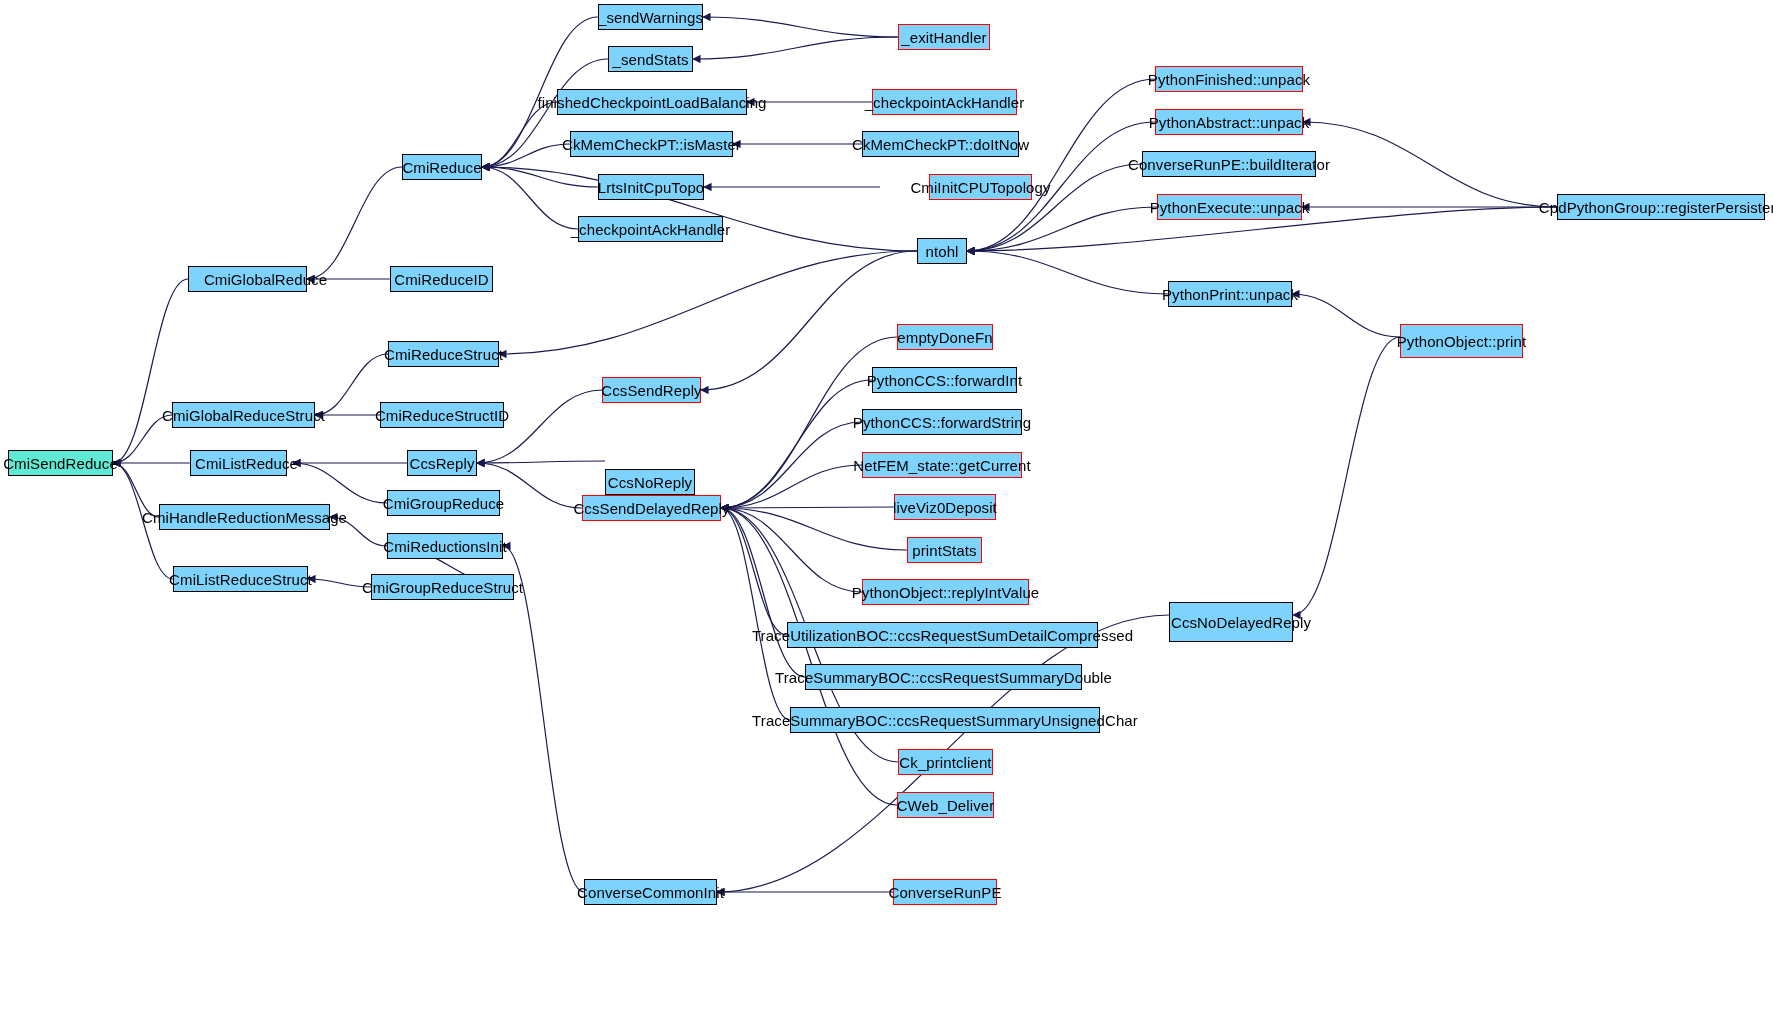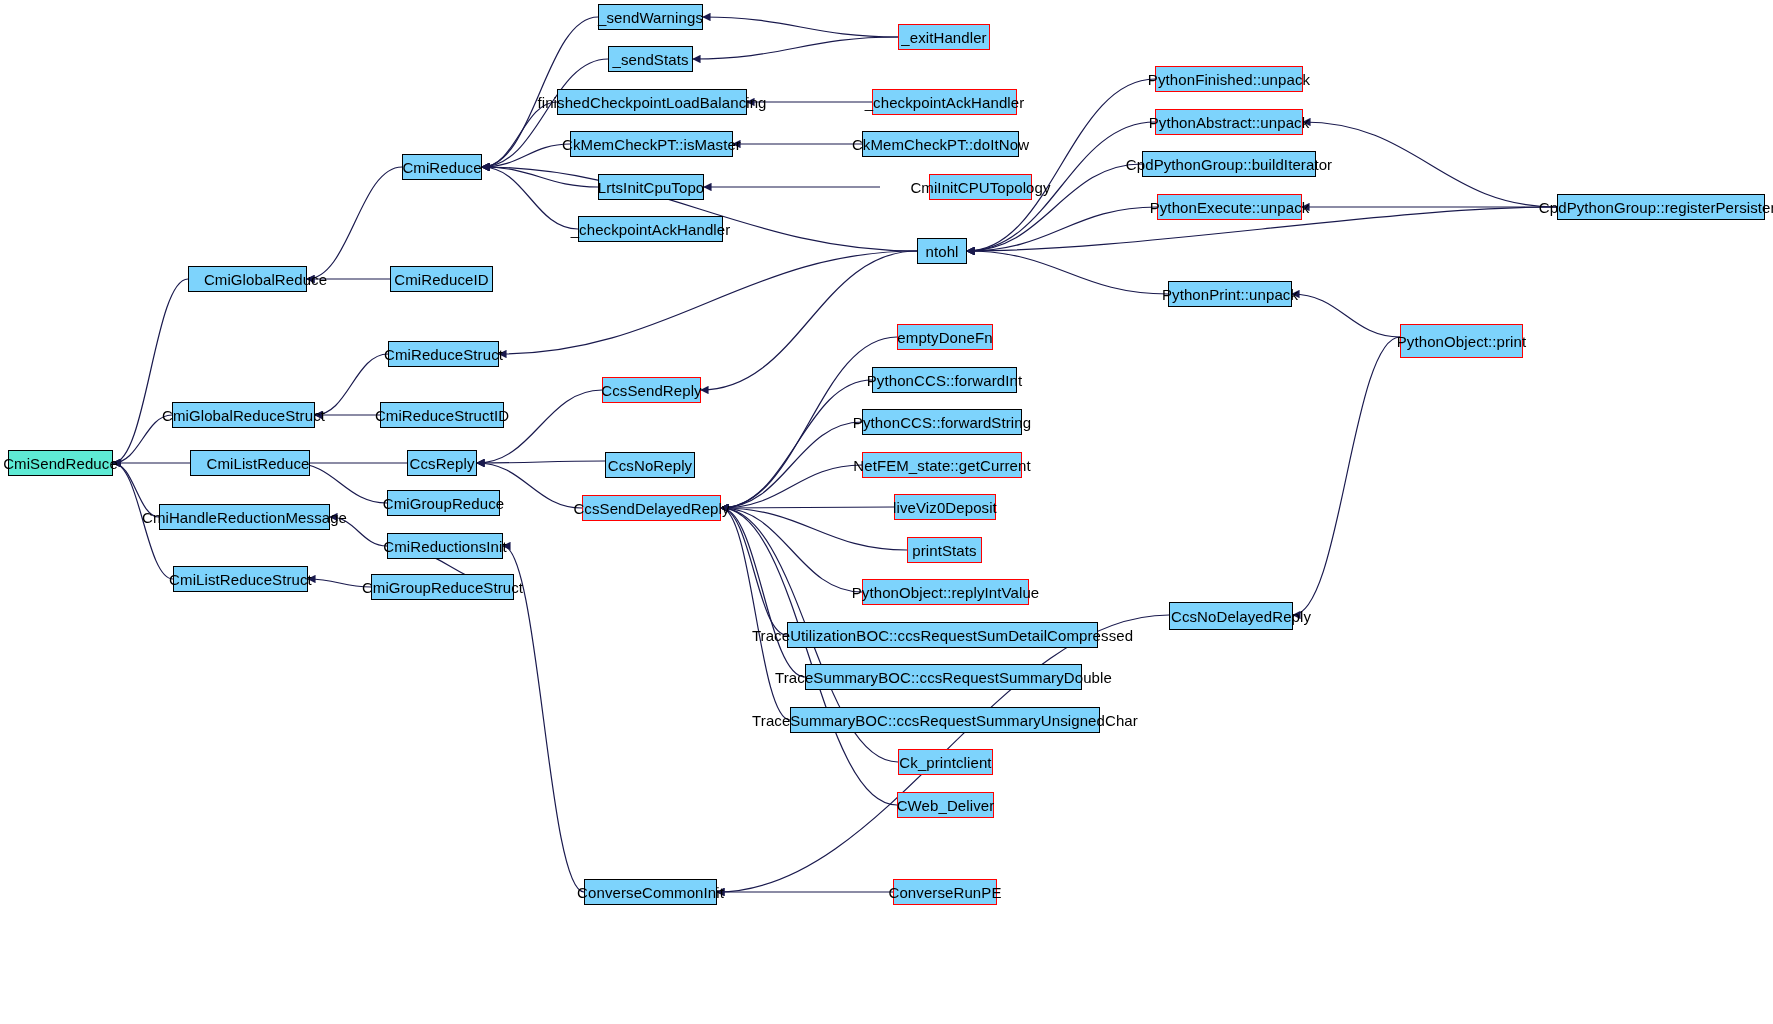--- a/index.html
+++ b/index.html
@@ -121,27 +121,27 @@
       </div>
       <div class="node" style="left: 388px; top: 341px; width: 111px; height: 26px;">
         <span class="node-label">CmiReduceStruct</span>
       </div>
       <div class="node" style="left: 172px; top: 402px; width: 143px; height: 26px;">
         <span class="node-label">CmiGlobalReduceStruct</span>
       </div>
       <div class="node" style="left: 380px; top: 402px; width: 124px; height: 26px;">
         <span class="node-label">CmiReduceStructID</span>
       </div>
-      <div class="node" style="left: 190px; top: 450px; width: 120px; height: 26px; padding-left: 16px;">
+      <div class="node" style="left: 190px; top: 450px; width: 97px; height: 26px; padding-left: 16px;">
         <span class="node-label">CmiListReduce</span>
       </div>
       <div class="node" style="left: 407px; top: 450px; width: 70px; height: 26px;">
         <span class="node-label">CcsReply</span>
       </div>
-      <div class="node" style="left: 605px; top: 452px; width: 90px; height: 26px;">
+      <div class="node" style="left: 605px; top: 469px; width: 90px; height: 26px;">
         <span class="node-label">CcsNoReply</span>
       </div>
       <div class="node" style="left: 387px; top: 490px; width: 113px; height: 26px;">
         <span class="node-label">CmiGroupReduce</span>
       </div>
       <div class="node" style="left: 159px; top: 504px; width: 171px; height: 26px;">
         <span class="node-label">CmiHandleReductionMessage</span>
       </div>
       <div class="node" style="left: 387px; top: 533px; width: 116px; height: 26px;">
         <span class="node-label">CmiReductionsInit</span>
@@ -185,21 +185,21 @@
       <div class="node" style="left: 917px; top: 238px; width: 50px; height: 26px;">
         <span class="node-label">ntohl</span>
       </div>
       <div class="node red" style="left: 1155px; top: 66px; width: 148px; height: 26px;">
         <span class="node-label">PythonFinished::unpack</span>
       </div>
       <div class="node red" style="left: 1155px; top: 109px; width: 148px; height: 26px;">
         <span class="node-label">PythonAbstract::unpack</span>
       </div>
       <div class="node" style="left: 1142px; top: 151px; width: 174px; height: 26px;">
-        <span class="node-label">CpdPythonGroup::buildIterator</span>
+        <span class="node-label">ConverseRunPE::buildIterator</span>
       </div>
       <div class="node red" style="left: 1157px; top: 194px; width: 145px; height: 26px;">
         <span class="node-label">PythonExecute::unpack</span>
       </div>
       <div class="node" style="left: 1557px; top: 194px; width: 208px; height: 26px;">
         <span class="node-label">CpdPythonGroup::registerPersistent</span>
       </div>
       <div class="node" style="left: 1168px; top: 281px; width: 124px; height: 26px;">
         <span class="node-label">PythonPrint::unpack</span>
       </div>
@@ -241,21 +241,21 @@
       </div>
       <div class="node" style="left: 790px; top: 707px; width: 310px; height: 26px;">
         <span class="node-label">TraceSummaryBOC::ccsRequestSummaryUnsignedChar</span>
       </div>
       <div class="node red" style="left: 898px; top: 749px; width: 95px; height: 26px;">
         <span class="node-label">Ck_printclient</span>
       </div>
       <div class="node red" style="left: 897px; top: 792px; width: 97px; height: 26px;">
         <span class="node-label">CWeb_Deliver</span>
       </div>
-      <div class="node" style="left: 1169px; top: 602px; width: 124px; height: 28px; padding-left: 20px;">
+      <div class="node" style="left: 1169px; top: 602px; width: 124px; height: 40px; padding-left: 20px;">
         <span class="node-label">CcsNoDelayedReply</span>
       </div>
       <div class="node" style="left: 584px; top: 879px; width: 133px; height: 26px;">
         <span class="node-label">ConverseCommonInit</span>
       </div>
       <div class="node red" style="left: 893px; top: 879px; width: 104px; height: 26px;">
         <span class="node-label">ConverseRunPE</span>
       </div>
     </div>
 </div>

